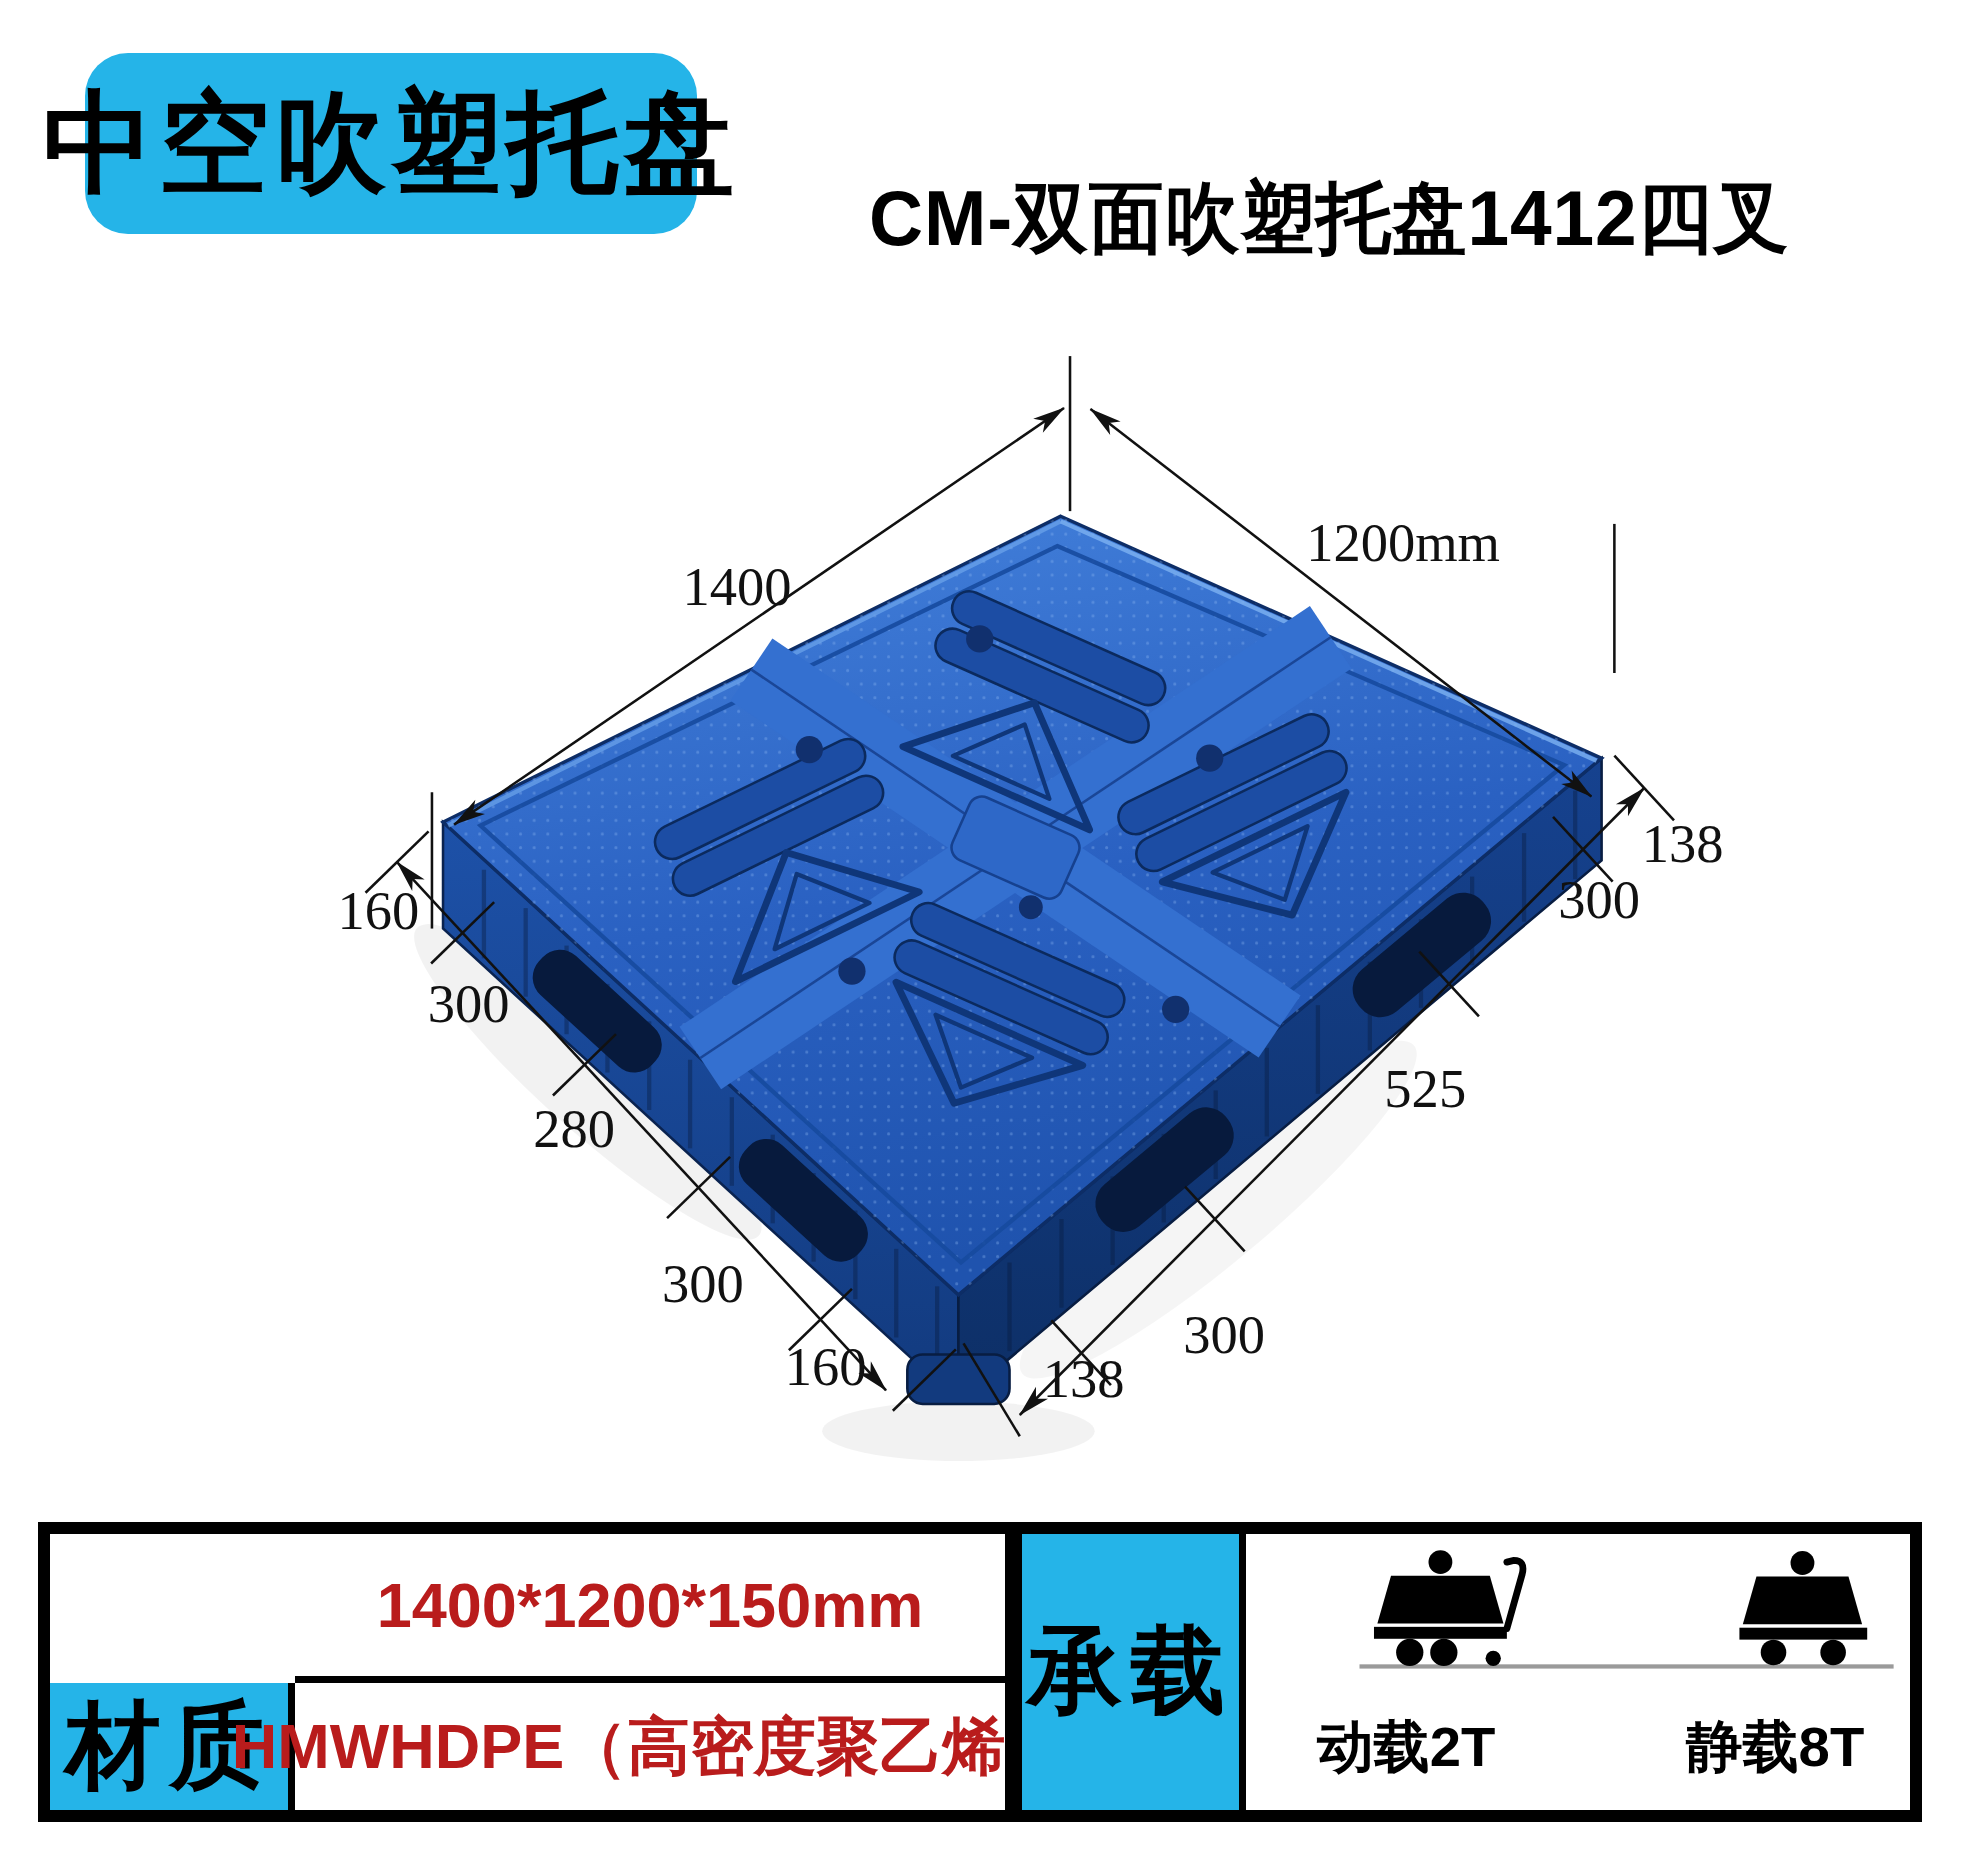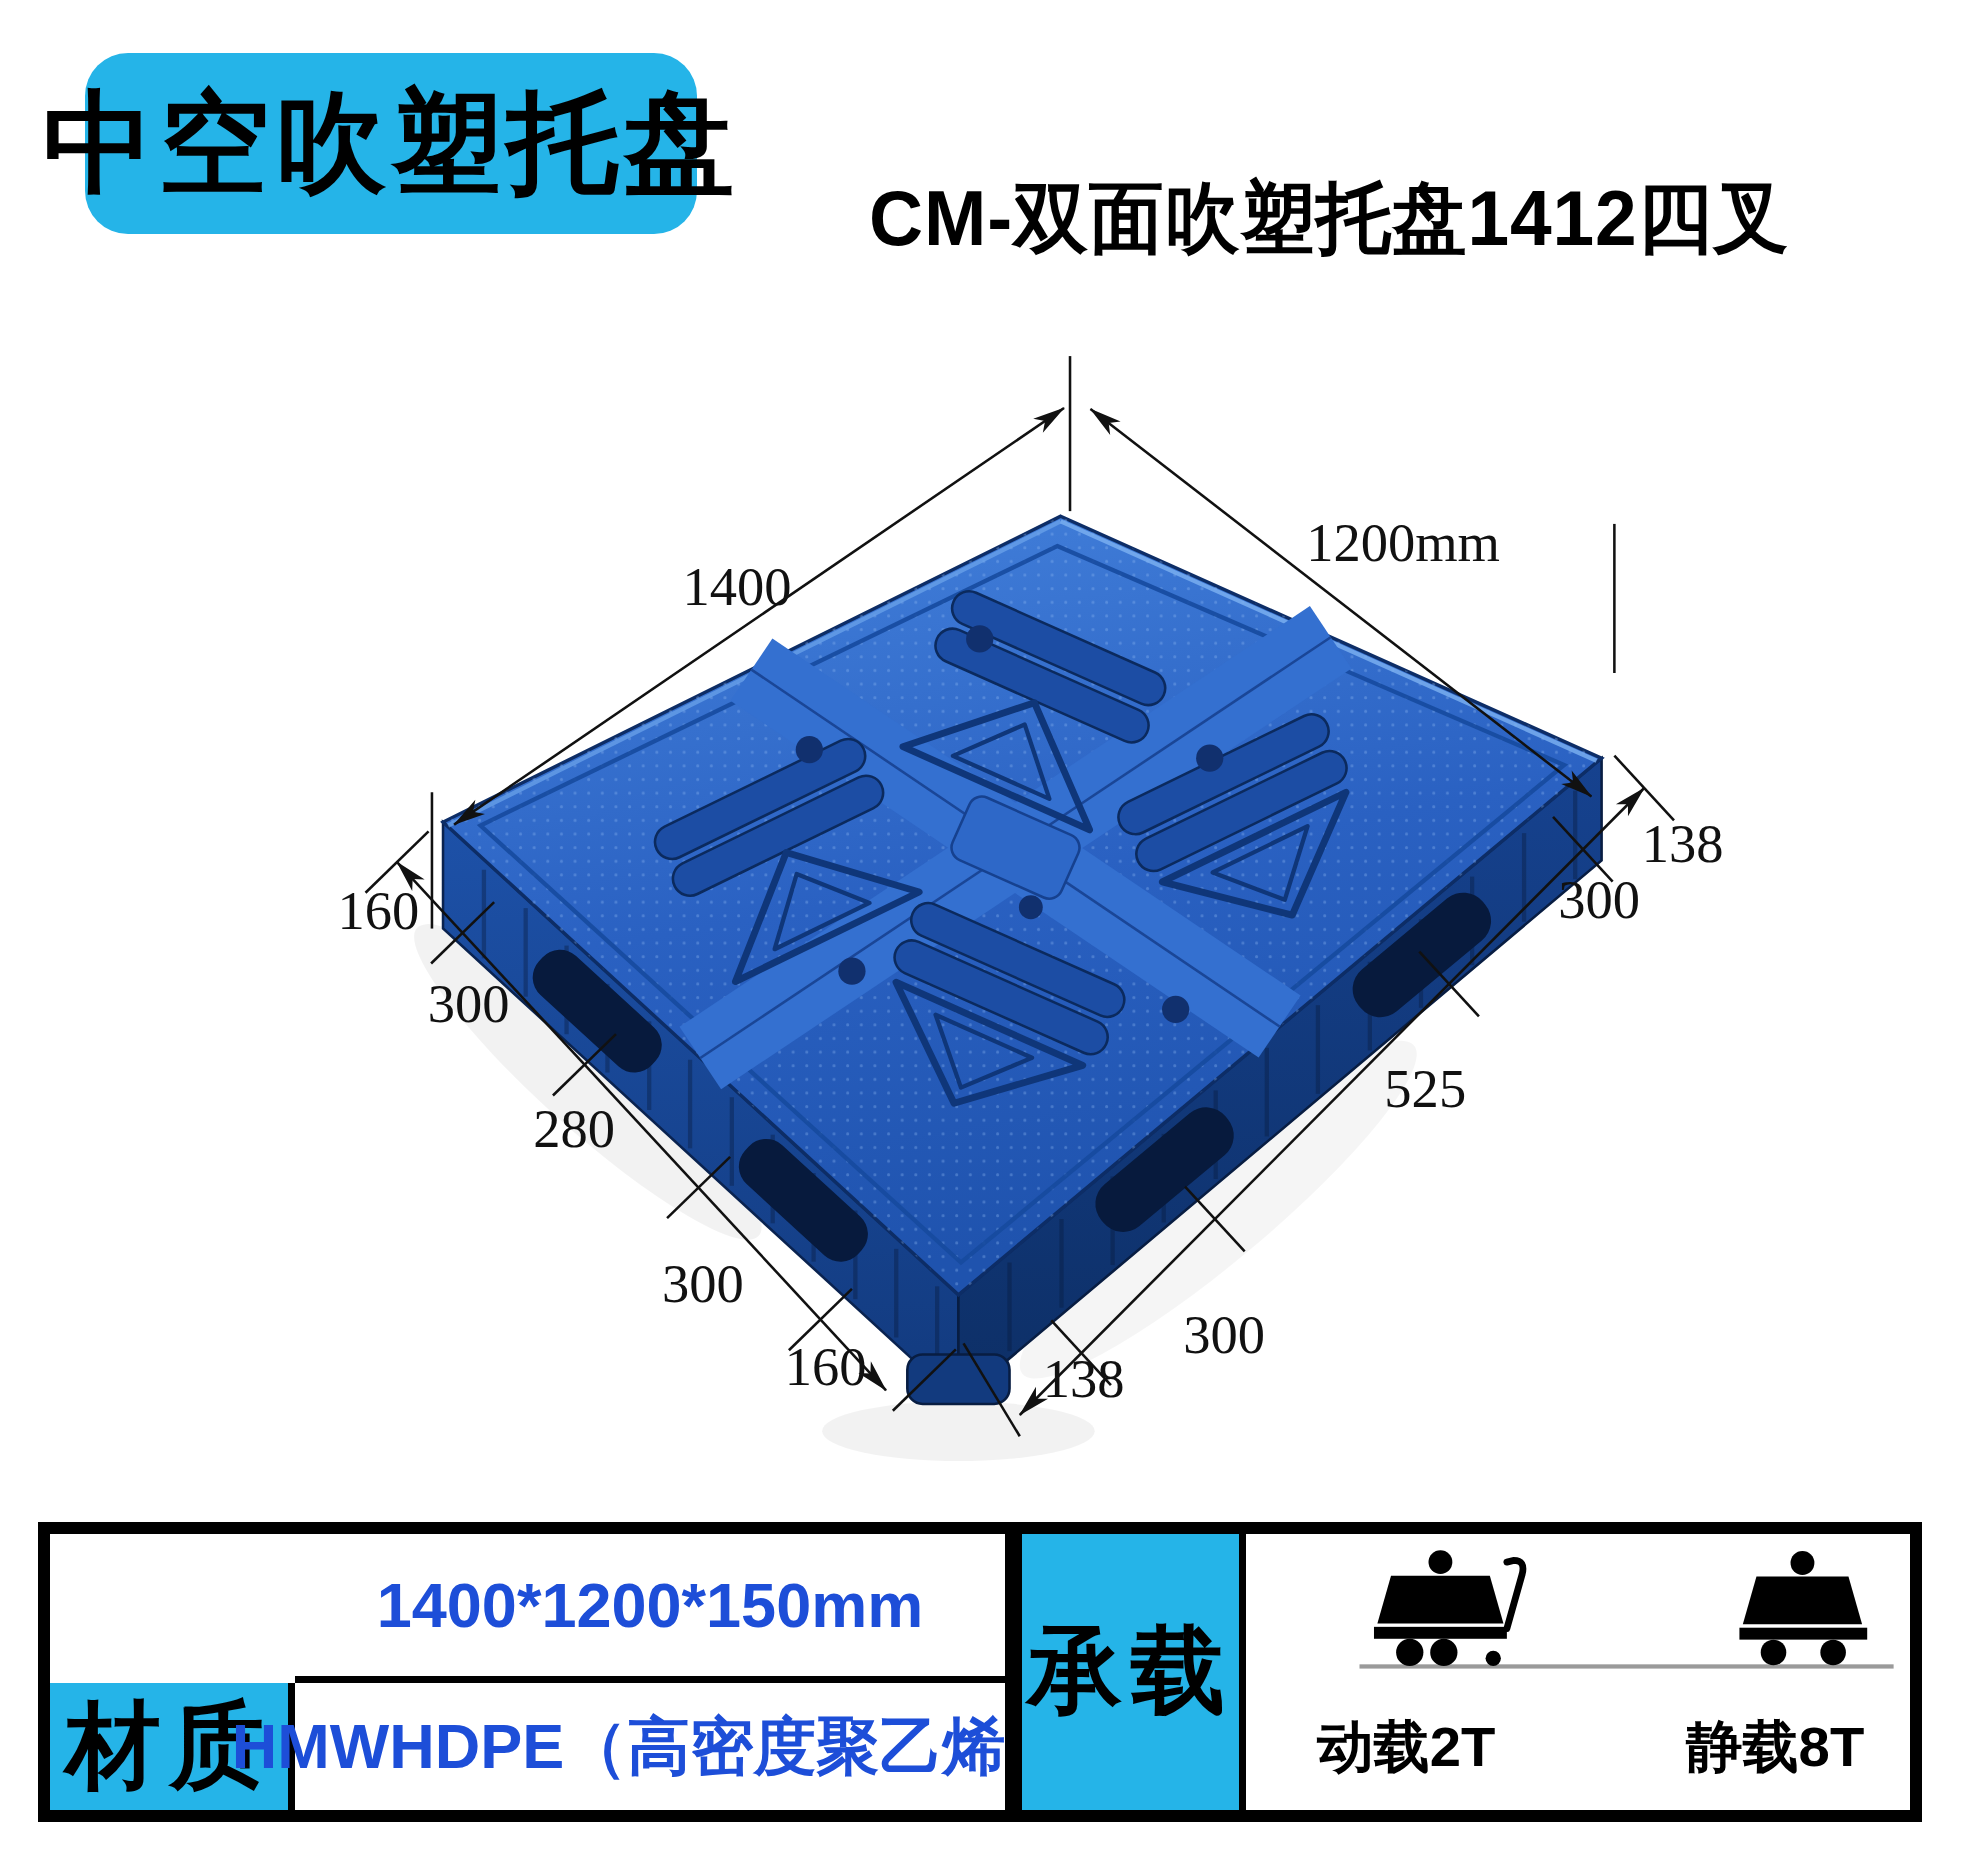--- a/index.html
+++ b/index.html
@@ -78,21 +78,21 @@
   }
   .c-size  { grid-column:1; grid-row:1; border-right:7.7px solid #000; border-bottom:7.7px solid #000; }
   .c-sizev { grid-column:2; grid-row:1; border-bottom:7.7px solid #000; }
   .c-mat   { grid-column:1; grid-row:2; border-right:7.7px solid #000;text-align:right; }
   .c-matv  { grid-column:2; grid-row:2; }
   .c-load  { grid-column:3; grid-row:1 / 3; border-left:17px solid #000; border-right:7.7px solid #000; }
   .c-icons { grid-column:4; grid-row:1 / 3; position:relative; }
   .val {
     font-weight:700;
     font-size:63px;
-    color:#1d4ed8;
+    color:#b91c1c;
     white-space:nowrap;
   }
   .load-label-text {
     font-weight:700;
     font-size:66px;
     fill:#000;
     text-anchor:middle;
     font-family:"Liberation Sans", sans-serif;
   }
 </style>

